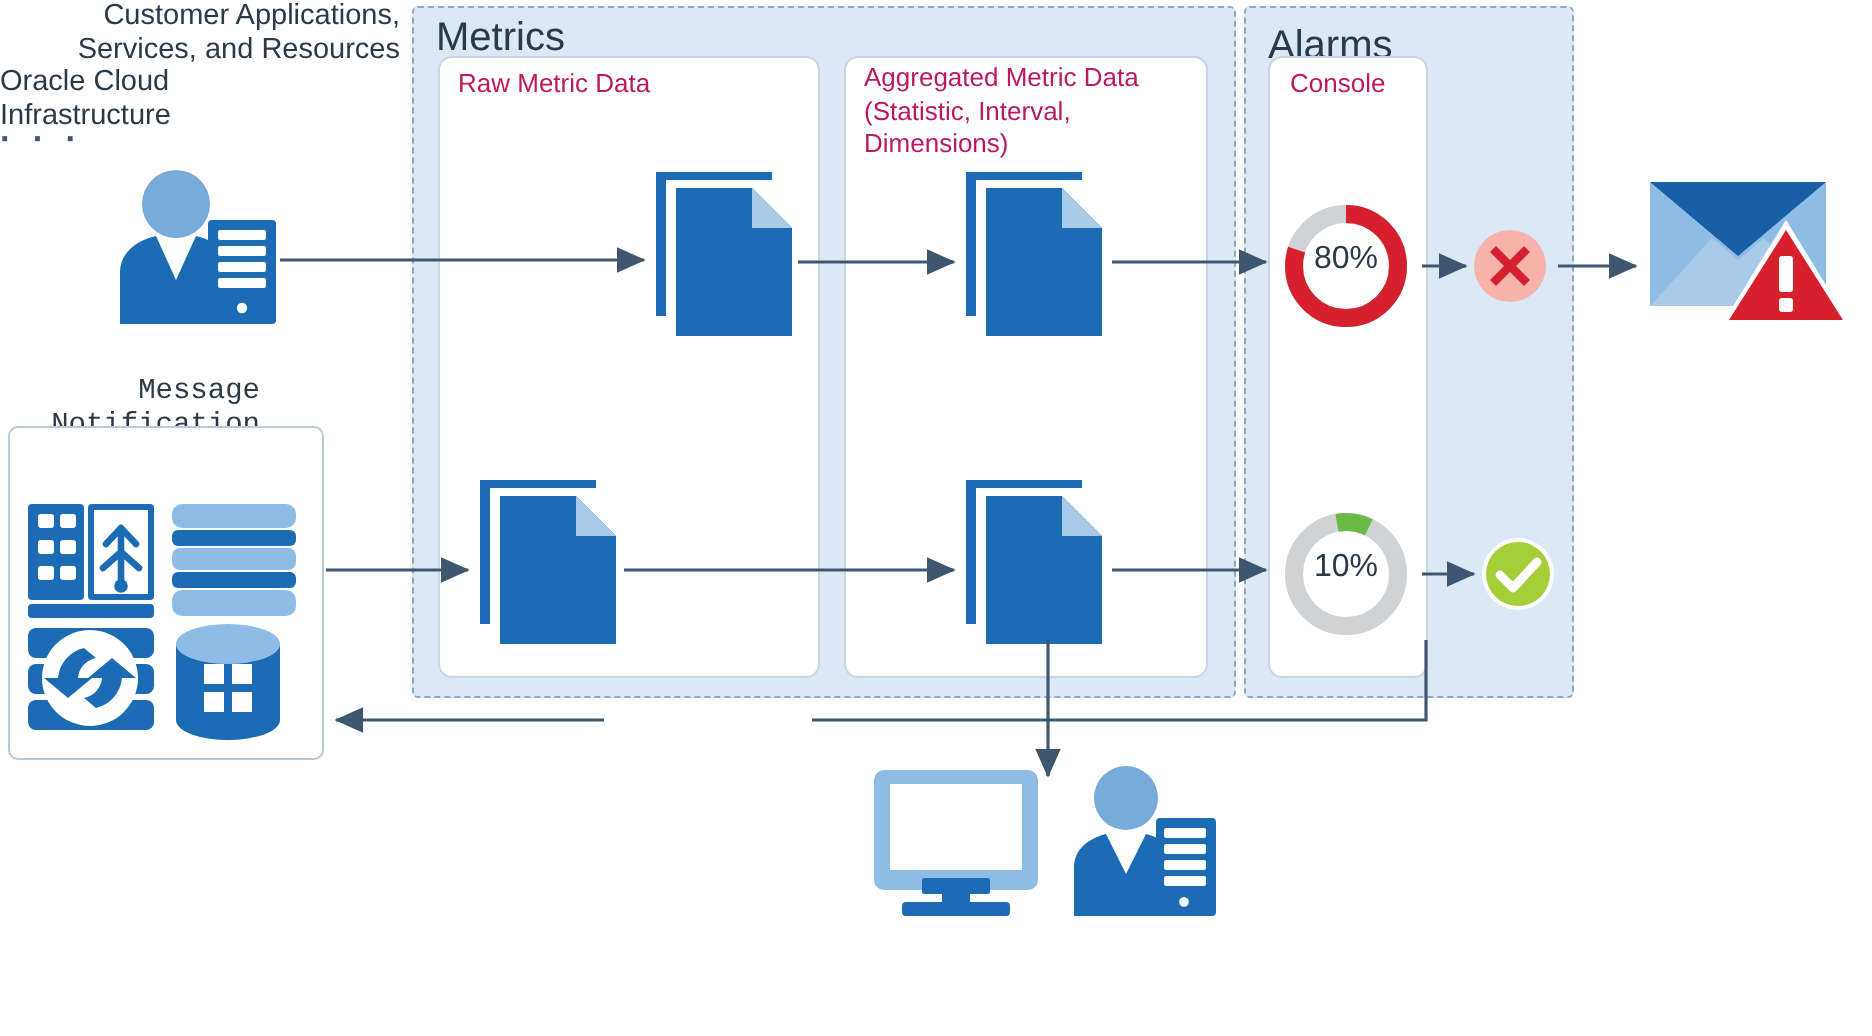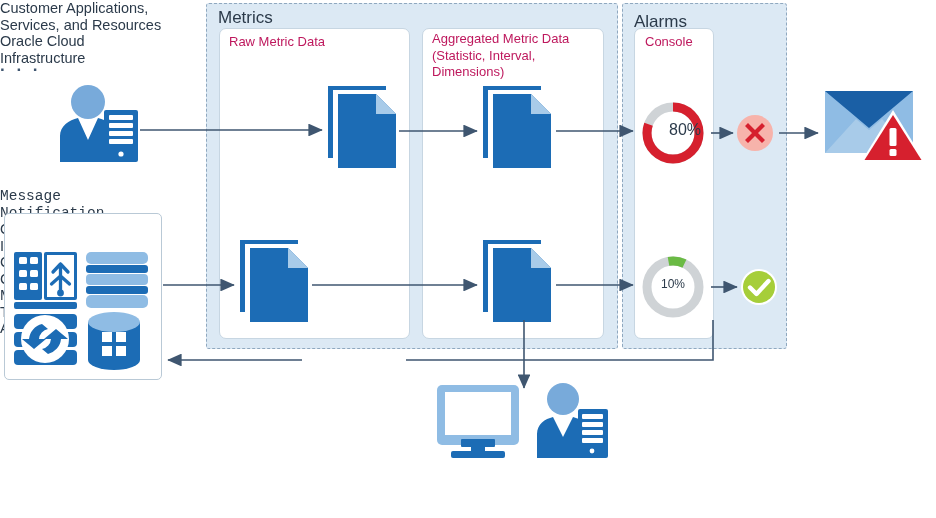--- a/index.html
+++ b/index.html
@@ -3,28 +3,28 @@
 <meta charset="utf-8">
 <style>
   html,body{margin:0;padding:0;background:#ffffff;}
   body{
     width:936px;height:518px;position:relative;overflow:hidden;
     font-family:"Liberation Sans","DejaVu Sans",sans-serif;
     color:#2a3b4d;
   }
   .abs{position:absolute;}
   .lbl{font-size:14.5px;line-height:16.5px;color:#2b3a4a;white-space:pre;}
-  .lbl-c{text-align:left;}
+  .lbl-c{text-align:right;}
 
   
   .group{
     position:absolute;border:1.5px dashed #8fa8bf;background:#dce9f4;
     border-radius:3px;
   }
-  .group-title{position:absolute;font-size:17px;color:#2b3a4a;}
+  .group-title{position:absolute;font-size:20px;color:#2b3a4a;}
 
   
   .panel{
     position:absolute;background:#ffffff;border:1px solid #c7d6e2;border-radius:7px;
   }
   .panel-title{position:absolute;font-size:13px;line-height:16.5px;color:#be185d;white-space:pre;}
 
   
   .ocibox{
     position:absolute;background:#ffffff;border:1px solid #b9c9d6;border-radius:5px;
@@ -159,29 +159,29 @@
     <path d="M48 8 L68 28 L48 28 Z" fill="#a8cbe9"></path>
   </svg>
 </div>
 <div class="lbl" style="left:493px;top:284px;width:70px;color:#ffffff;font-size:15px;line-height:19px;">CPU.75</div>
 
 <div class="abs" style="left:638px;top:98px;width:70px;height:70px;">
   <svg width="70" height="70" viewBox="0 0 70 70">
     <circle cx="35" cy="35" r="26" fill="none" stroke="#cfd3d6" stroke-width="9"></circle>
     <circle cx="35" cy="35" r="26" fill="none" stroke="#d6202e" stroke-width="9" stroke-dasharray="130.69 32.67" transform="rotate(-90 35 35)"></circle>
   </svg>
-  <div class="lbl" style="position:absolute;left:12px;top:24px;width:70px;text-align:center;font-size:16px;">80%</div>
+  <div class="lbl" style="position:absolute;left:0;top:24px;width:70px;text-align:center;font-size:16px;">80%</div>
 </div>
 
 <div class="abs" style="left:638px;top:252px;width:70px;height:70px;">
   <svg width="70" height="70" viewBox="0 0 70 70">
     <circle cx="35" cy="35" r="26" fill="none" stroke="#cfd3d6" stroke-width="9"></circle>
     <circle cx="35" cy="35" r="26" fill="none" stroke="#6aba44" stroke-width="9" stroke-dasharray="16.34 147.03" transform="rotate(-100 35 35)"></circle>
   </svg>
-  <div class="lbl" style="position:absolute;left:0;top:24px;width:70px;text-align:center;font-size:12px;">10%</div>
+  <div class="lbl" style="position:absolute;left:0;top:24px;width:70px;text-align:center;font-size:16px;">10%</div>
 </div>
 
 <div class="abs" style="left:735px;top:113px;width:40px;height:40px;">
   <svg width="40" height="40" viewBox="0 0 40 40">
     <circle cx="20" cy="20" r="18" fill="#f7b3ab"></circle>
     <path d="M13 10 L20 17 L27 10 L30 13 L23 20 L30 27 L27 30 L20 23 L13 30 L10 27 L17 20 L10 13 Z" fill="#d6202e"></path>
   </svg>
 </div>
 
 <div class="abs" style="left:739px;top:267px;width:40px;height:40px;">

